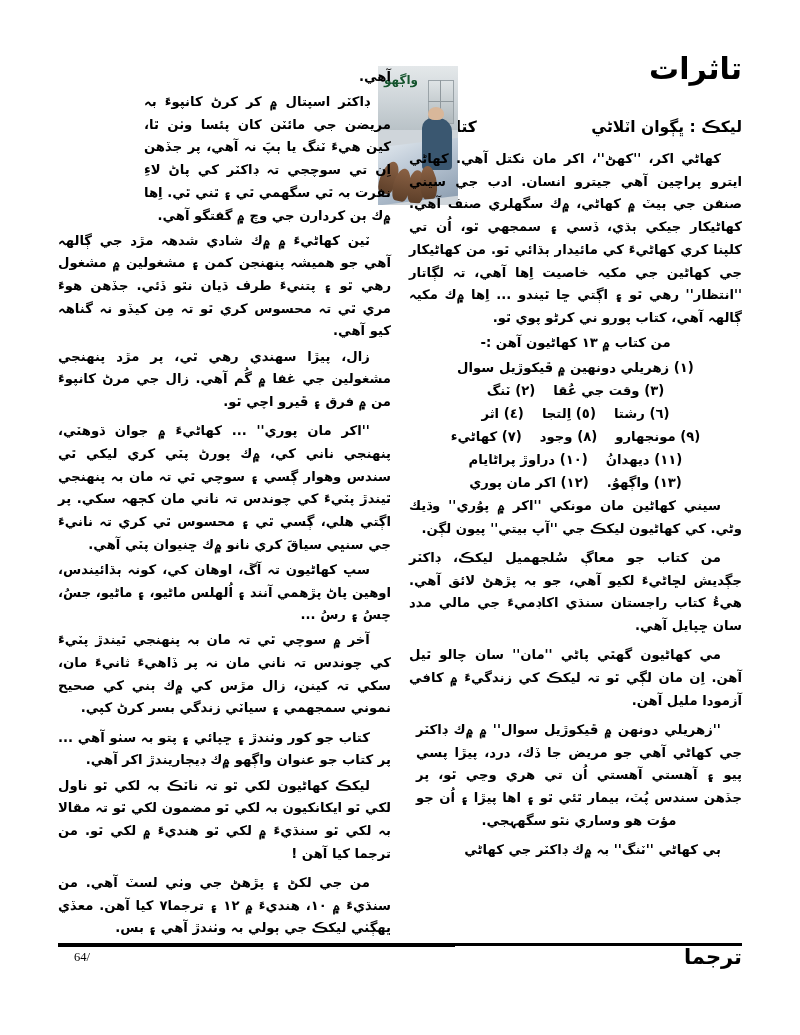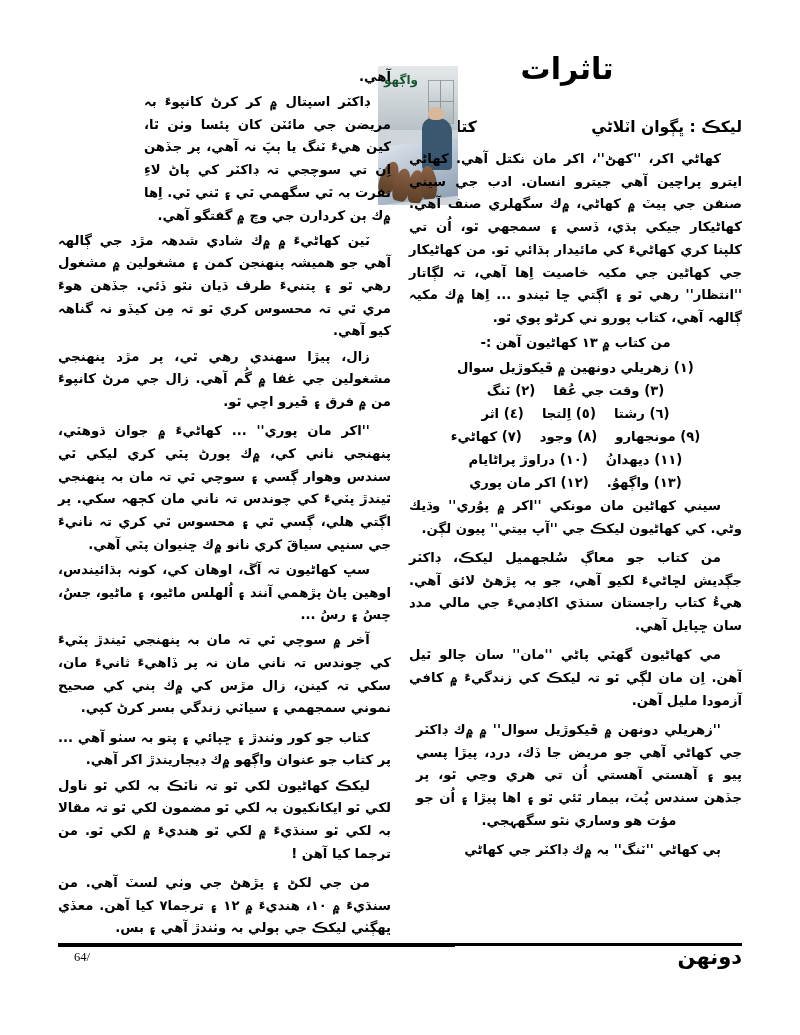--- a/index.html
+++ b/index.html
@@ -22,21 +22,20 @@
     inset: 0;
     background: #fff;
   }
 
   
   .masthead {
     position: absolute;
     top: 52px;
     right: 58px;
     width: 350px;
-    text-align: center;
   }
   .doc-title {
     font-size: 30px;
     font-weight: bold;
     line-height: 1.1;
     letter-spacing: 0.5px;
     direction: rtl;
   }
 
   .byline {
@@ -331,16 +330,16 @@
       <p>ليكڪ كهاڻيون لكي ٿو تہ ناٽڪ بہ لكي ٿو ناول لكي ٿو ايكانكيون بہ لكي ٿو مضمون لكي ٿو تہ مقالا بہ لكي ٿو سنڌيءَ ۾ لكي ٿو هنديءَ ۾ لكي ٿو. من ترجما كيا آهن !</p>
       <p class="gap">من جي لكڻ ۽ پڙهڻ جي وٺي لسٽ آهي. من سنڌيءَ ۾ ١٠، هنديءَ ۾ ١٢ ۽ ترجما٧ كيا آهن. معڏي ڀهڳٺي ليكڪ جي ٻولي بہ وٺندڙ آهي ۽ بس.</p>
     </div>
 
   </div>
 
   <div class="footer">
     <div class="rule-thick"></div>
     <div class="rule-thin"></div>
     <div class="page-num">64/</div>
-    <div class="mag-name">دونهن</div>
+    <div class="mag-name">ترجما</div>
   </div>
 
 </div>
 
 </body></html>

